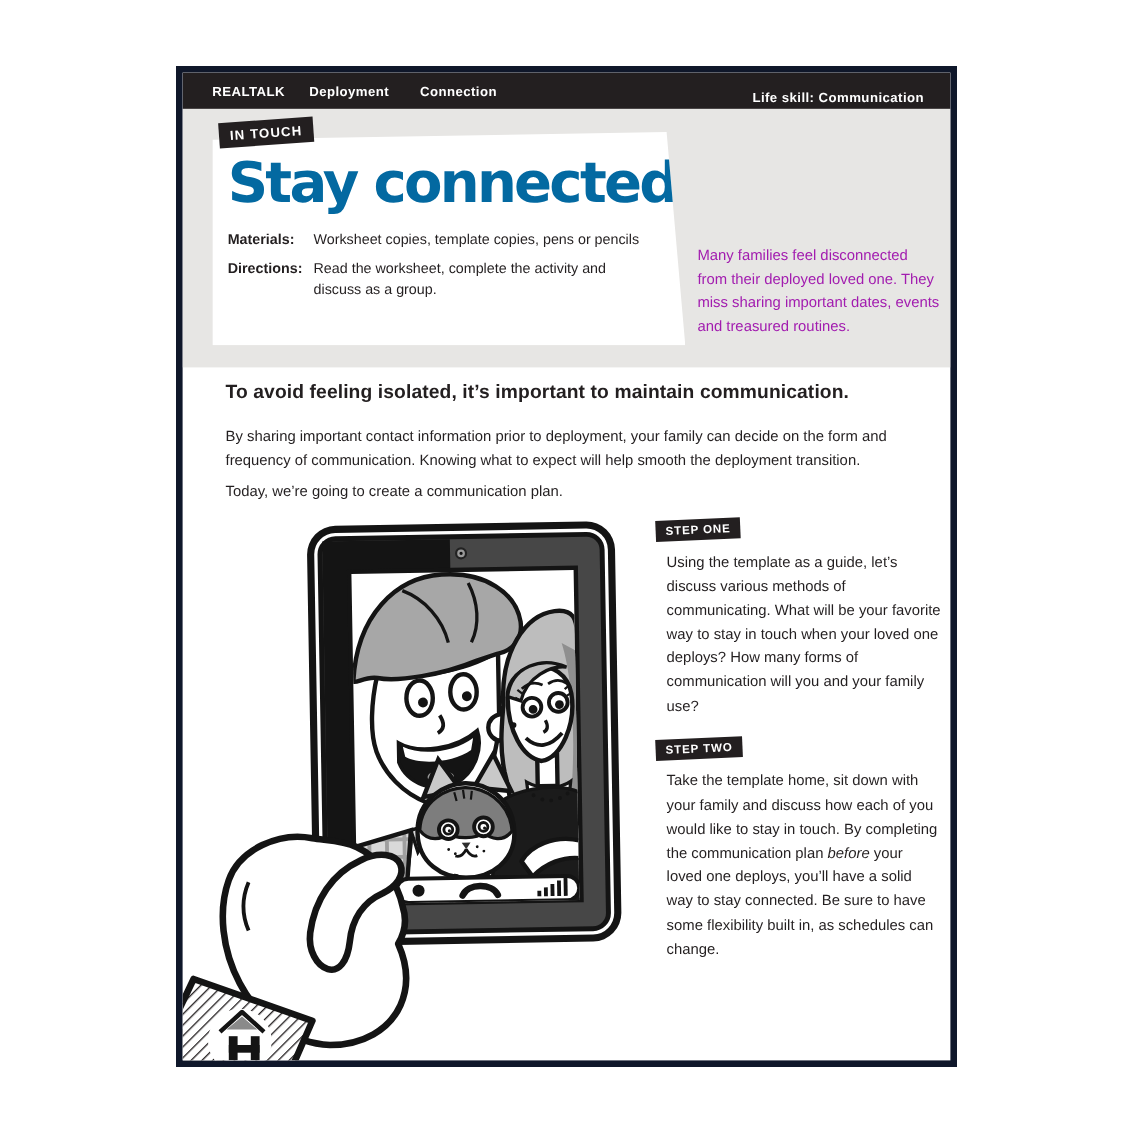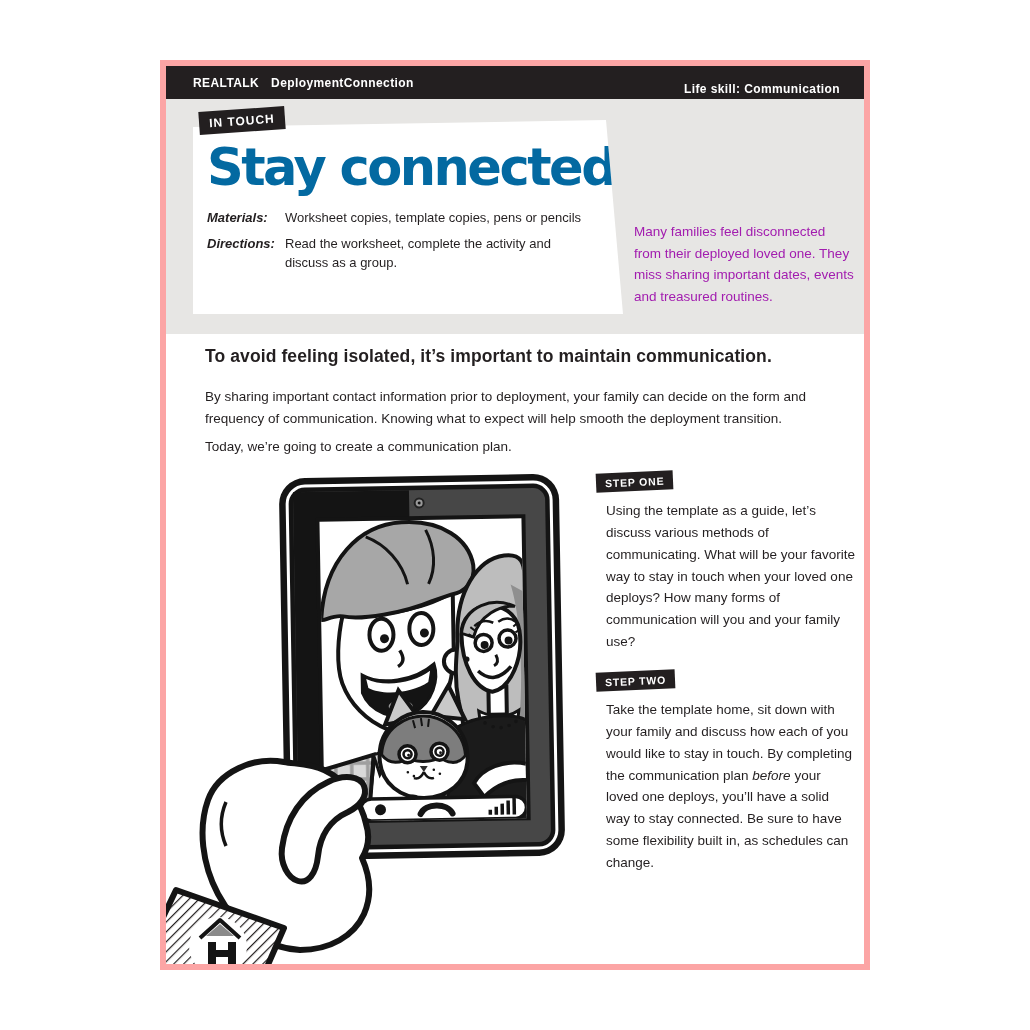--- a/index.html
+++ b/index.html
@@ -3,51 +3,51 @@
 <meta charset="utf-8">
 <style>
   html,body{margin:0;padding:0;}
   body{
     width:1030px;height:1030px;position:relative;background:#ffffff;
     font-family:"Liberation Sans",sans-serif;color:#231f20;
     -webkit-font-smoothing:antialiased;
   }
   .page{
     position:absolute;left:160px;top:60px;width:698px;height:898px;
-    border:6px solid #fca5a5;background:#ffffff;overflow:hidden;
+    border:6px solid #0f172a;background:#ffffff;overflow:hidden;
   }
   
   .topbar{
     position:absolute;left:0;top:0;width:100%;height:33px;background:#231f20;
     display:flex;align-items:center;color:#fff;
     font-weight:bold;font-size:12px;letter-spacing:.4px;
   }
   .topbar .brand{margin-left:27px;}
-  .topbar .nav{margin-left:12px;display:flex;}
+  .topbar .nav{margin-left:22px;display:flex;gap:28px;}
   .topbar .right{margin-left:auto;margin-right:24px;margin-top:13px;}
   
   .band{position:absolute;left:0;top:33px;width:100%;height:235px;background:#e7e6e4;}
   .card{
     position:absolute;left:27px;top:54px;width:430px;height:194px;background:#ffffff;
     clip-path:polygon(0 7px,413px 0,430px 194px,0 194px);
   }
   .card-inner{padding:12px 0 0 14px;}
   .badge{
     position:absolute;left:33px;top:43px;z-index:5;background:#231f20;color:#fff;
     font-weight:bold;font-size:12px;letter-spacing:1px;padding:5px 10px 4px 10px;
     transform:rotate(-4deg);
   }
   .title{
     font-family:"DejaVu Sans",sans-serif;font-weight:bold;font-size:51px;
     letter-spacing:-2.5px;line-height:1.02;margin:10px 0 0 0;color:#0369a1;
   }
   .subtitle{font-size:30px;font-weight:normal;letter-spacing:.4px;margin:4px 0 0 1px;color:#2a2a2a;}
   .meta{margin-top:15px;font-size:13px;line-height:1.45;}
   .meta-row{display:flex;margin-bottom:7px;}
-  .meta-label{width:78px;font-weight:bold;font-style:italic;flex:0 0 78px;}
+  .meta-label{width:78px;font-weight:bold;flex:0 0 78px;}
   .meta-value{width:300px;}
   .aside{
     position:absolute;left:468px;top:122px;width:220px;
     font-size:13.5px;line-height:1.6;color:#a21caf;
   }
   
   .heading{
     position:absolute;left:39px;top:280px;width:655px;
     font-size:17.5px;font-weight:bold;letter-spacing:.1px;
   }

